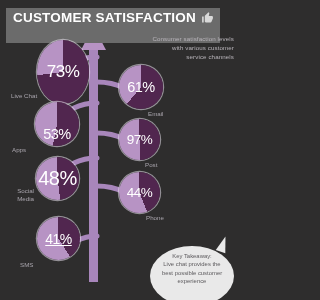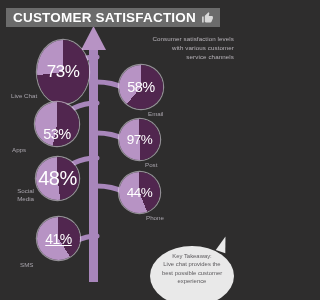--- a/index.html
+++ b/index.html
@@ -11,21 +11,21 @@
     position:relative;
   }
   #stage{position:absolute;inset:0;width:240px;height:300px;}
 
   
   .title-band{
     position:absolute;left:6px;top:8px;
     height:19px;
     background:#6b6b6b;
     display:flex;align-items:center;
-    padding:0 6px 0 7px;
+    padding:0 6px 16px 7px;
     gap:5px;
   }
   .title-text{
     color:#ffffff;
     font-size:13.5px;
     font-weight:bold;
     letter-spacing:.2px;
     white-space:nowrap;
   }
   .thumb-icon{
@@ -141,21 +141,21 @@
     <div class="pie" style="left:37px;top:40px;width:52px;height:64px;
          background:conic-gradient(#51264f 0 73%, #b793c4 73% 100%);">
       <div class="val" style="font-size:17px;">73%</div>
     </div>
     <div class="lbl" style="left:11px;top:92px;">Live Chat</div>
   </div>
 
   <div class="node">
     <div class="pie" style="left:119px;top:65px;width:44px;height:44px;
          background:conic-gradient(#51264f 0 61%, #b793c4 61% 100%);">
-      <div class="val" style="font-size:14.5px;">58%</div>
+      <div class="val" style="font-size:14.5px;">61%</div>
     </div>
     <div class="lbl" style="left:148px;top:110px;">Email</div>
   </div>
 
   <div class="node">
     <div class="pie" style="left:35px;top:102px;width:44px;height:44px;
          background:conic-gradient(#51264f 0 53%, #b793c4 53% 100%);">
       <div class="val" style="font-size:14.5px;margin-top:19px;">53%</div>
     </div>
     <div class="lbl" style="left:12px;top:146px;">Apps</div>

